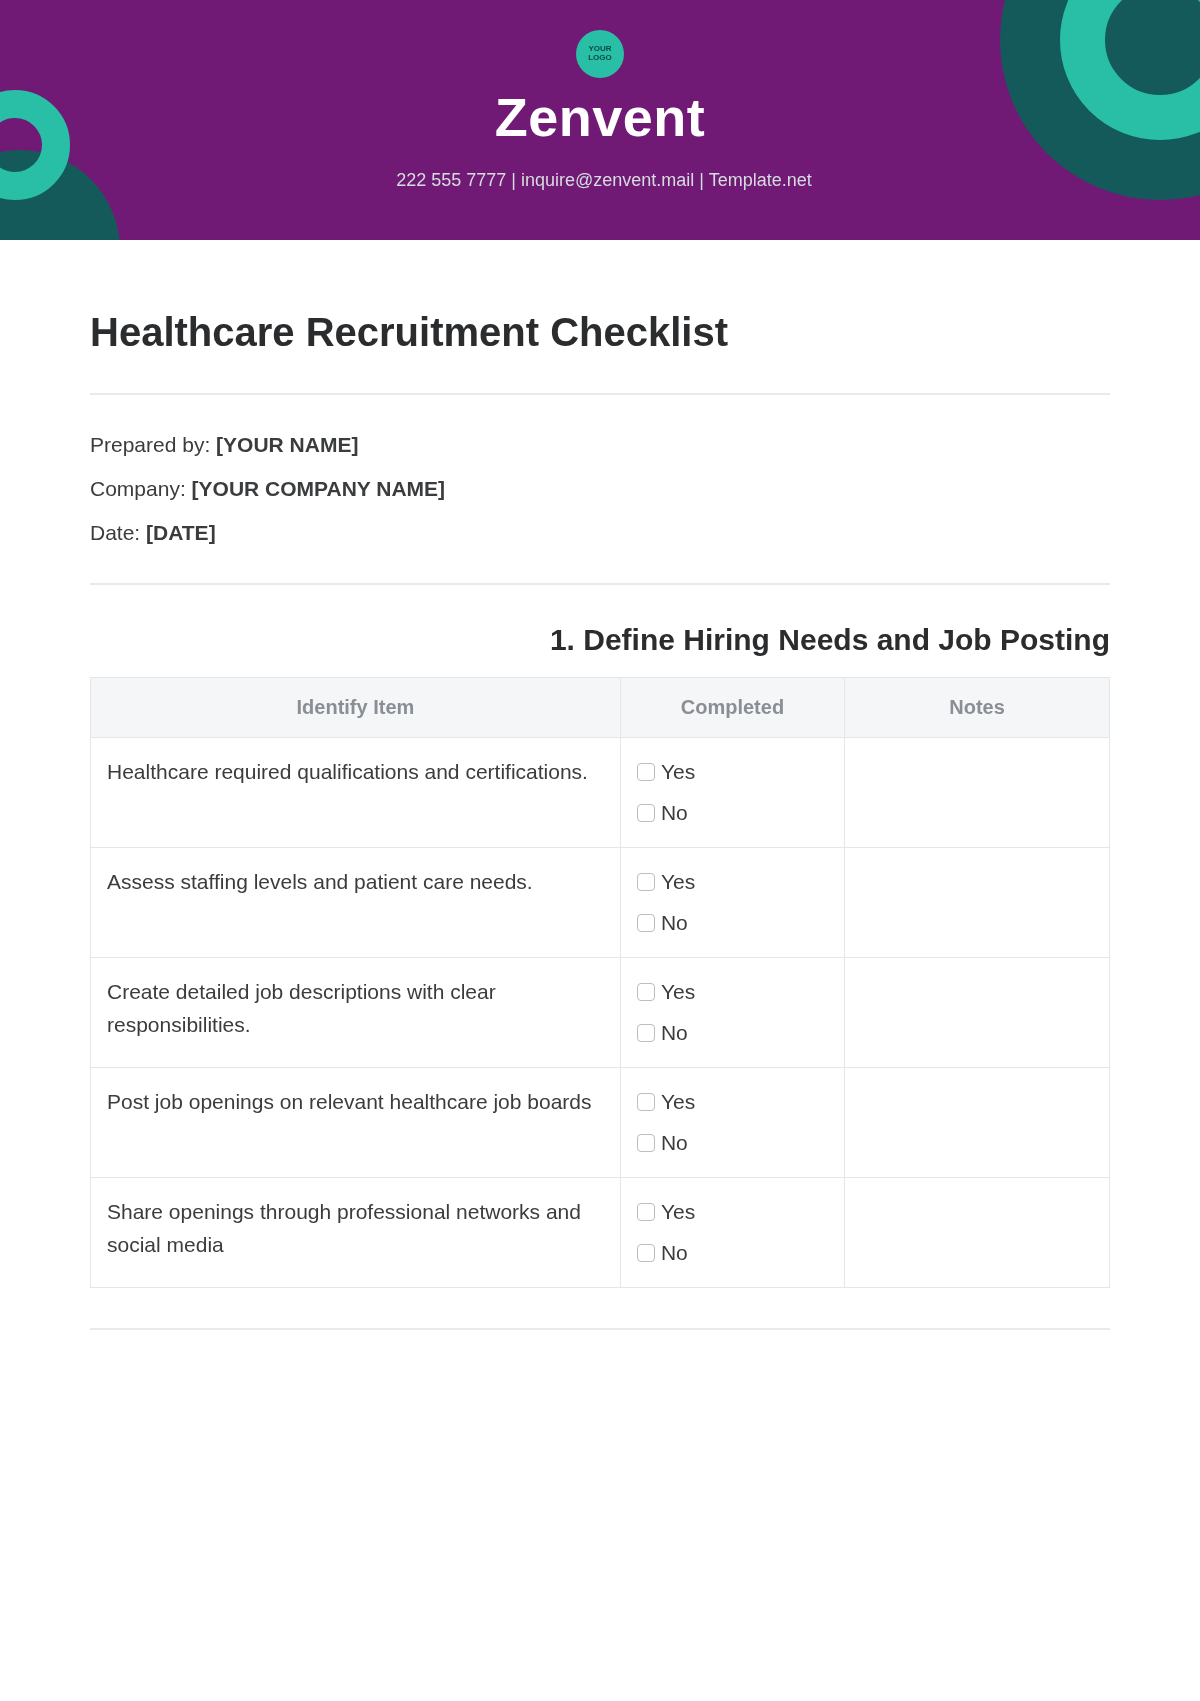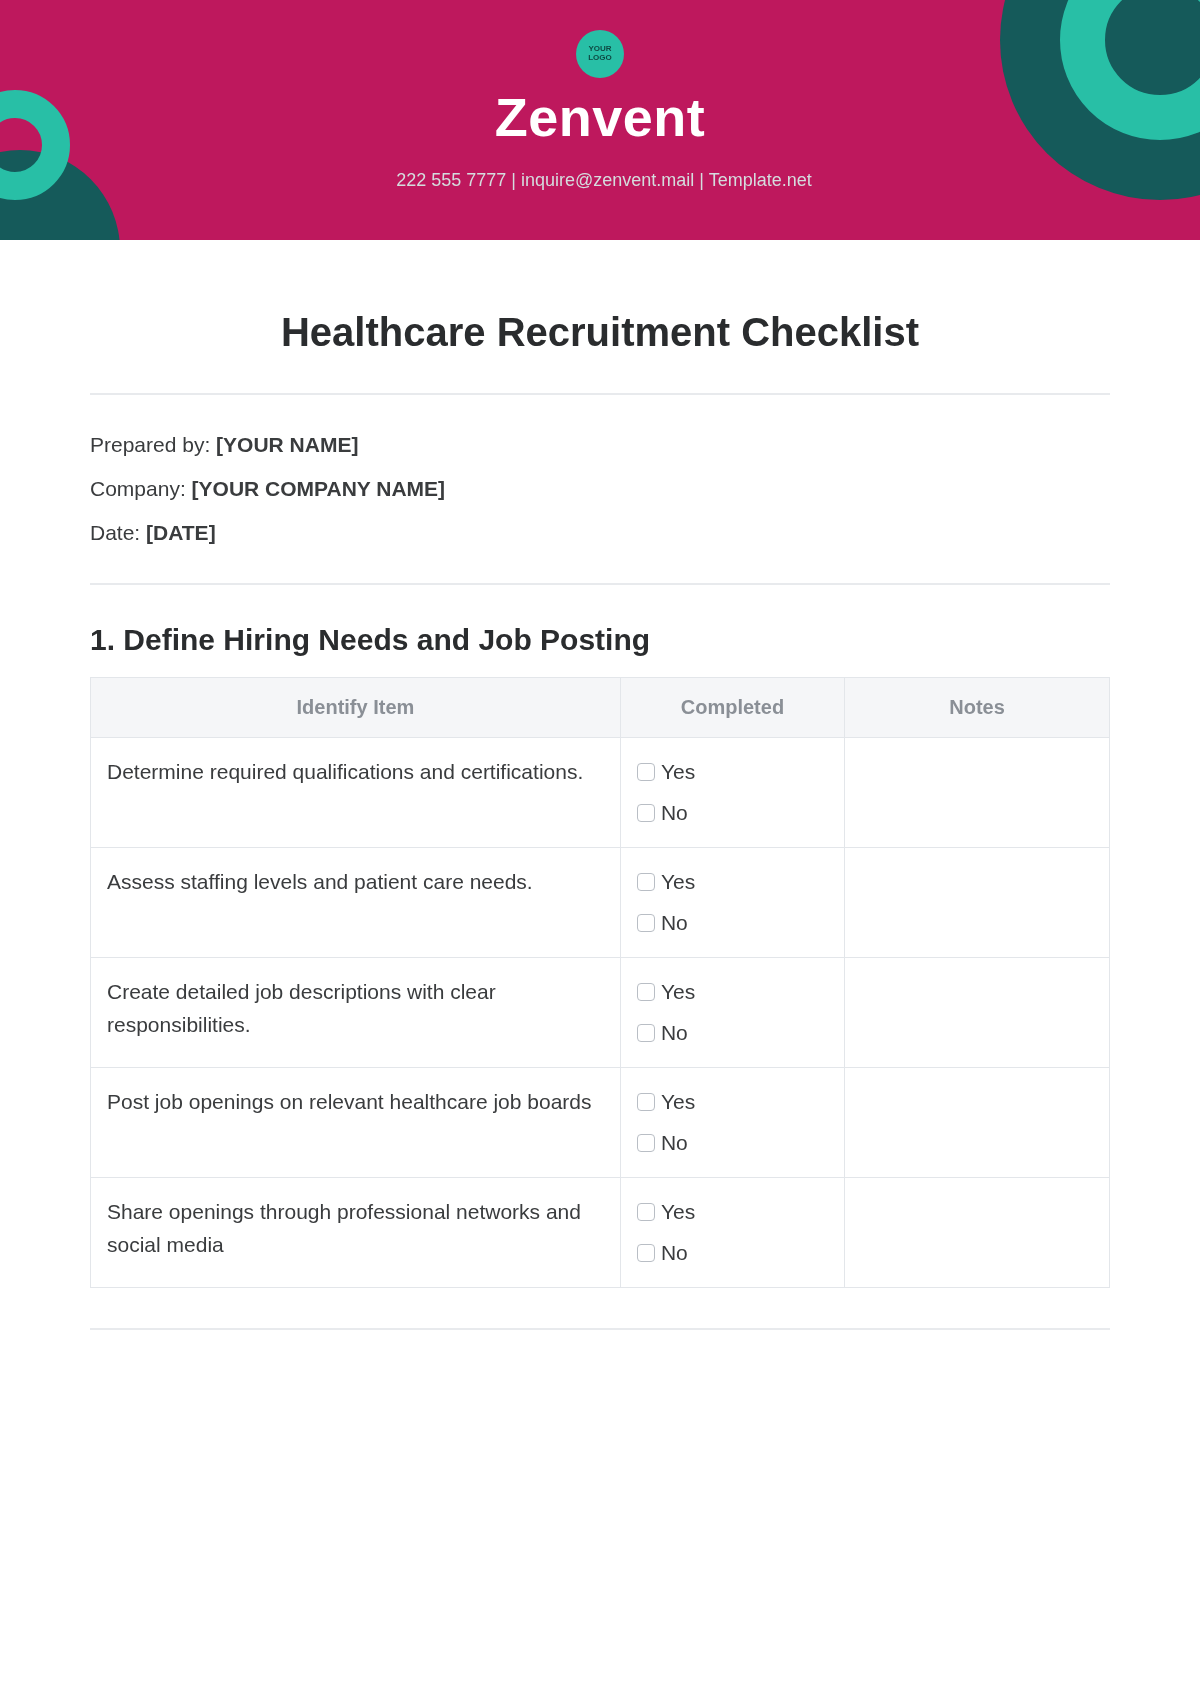--- a/index.html
+++ b/index.html
@@ -4,21 +4,21 @@
 <style>
   * { box-sizing: border-box; margin: 0; padding: 0; }
   body {
     font-family: Arial, Helvetica, sans-serif;
     background: #fff;
     width: 1200px;
     color: #2a2c2e;
   }
   .header {
     position: relative;
-    background: #be185d;
+    background: #701a75;
     height: 240px;
     overflow: hidden;
     text-align: center;
   }
   .deco-tl {
     position: absolute;
     top: -120px; right: -120px;
     width: 320px; height: 320px;
     border-radius: 50%;
     background: #155a5a;
@@ -64,21 +64,21 @@
   .contact {
     color: #d5dcde;
     font-size: 18px;
     margin-top: 22px;
     position: relative; z-index: 2; padding-left: 8px;
   }
   .page {
     padding: 70px 90px 40px;
   }
   .title {
-    text-align: center;
+    text-align: left;
     font-size: 40px;
     font-weight: 700;
     color: #2a2c2e;
     margin-bottom: 38px;
   }
   hr.rule {
     border: none;
     border-top: 2px solid #e8eaed;
     margin: 0 0 38px;
   }
@@ -86,20 +86,21 @@
     font-size: 21px;
     color: #3a3c3e;
     margin-bottom: 20px;
   }
   .meta-line b { font-weight: 700; }
   .section-title {
     font-size: 30px;
     font-weight: 700;
     color: #2a2c2e;
     margin: 12px 0 20px;
+    text-align: right;
   }
   table.checklist {
     width: 100%;
     border-collapse: collapse;
     font-size: 21px;
   }
   table.checklist th {
     background: #f5f6f8;
     color: #8a8f96;
     font-weight: 700;
@@ -174,21 +175,21 @@
   <table class="checklist">
     <thead>
       <tr>
         <th>Identify Item</th>
         <th>Completed</th>
         <th>Notes</th>
       </tr>
     </thead>
     <tbody id="rows">
         <tr>
-          <td>Determine required qualifications and certifications.</td>
+          <td>Healthcare required qualifications and certifications.</td>
           <td class="yn">
             <div class="yn-row"><span class="cb"></span><span>Yes</span></div>
             <div class="yn-row"><span class="cb"></span><span>No</span></div>
           </td>
           <td></td>
         </tr>
         <tr>
           <td>Assess staffing levels and patient care needs.</td>
           <td class="yn">
             <div class="yn-row"><span class="cb"></span><span>Yes</span></div>

